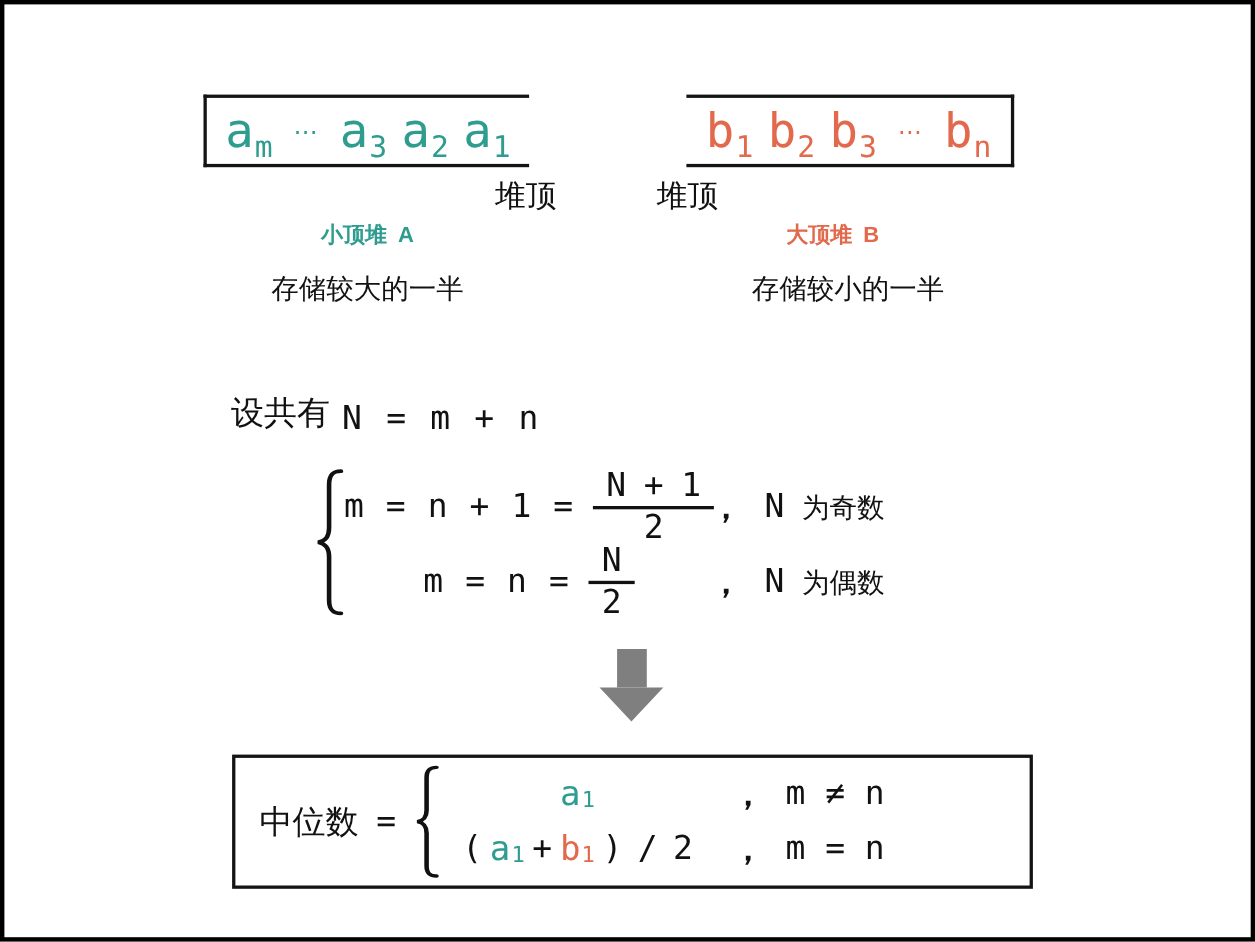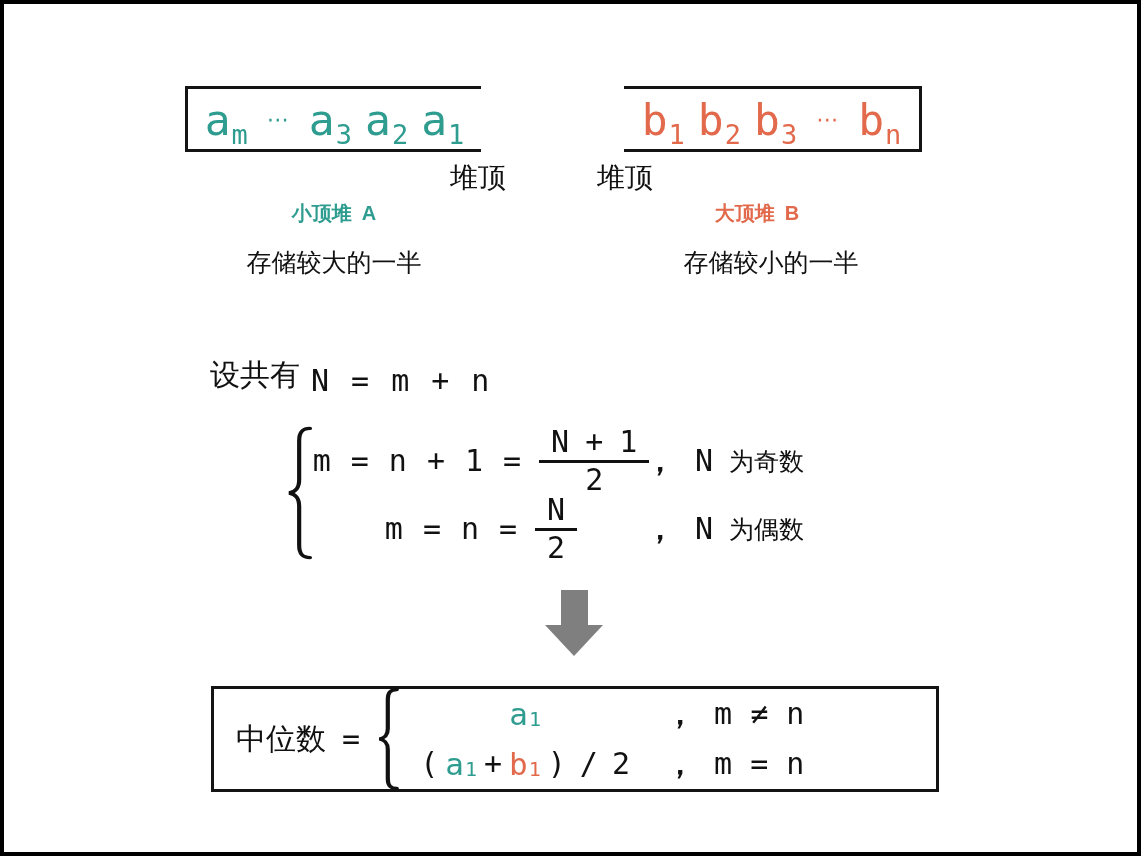--- a/index.html
+++ b/index.html
@@ -90,21 +90,21 @@
 
   
   .down-arrow { position: absolute; left: 541px; top: 586px; width: 58px; }
   .down-arrow .stem { width: 27px; height: 35px; margin: 0 auto; background: var(--arrow); }
   .down-arrow .head { width: 0; height: 0; margin: 0 auto;
     border-left: 29px solid transparent; border-right: 29px solid transparent;
     border-top: 31px solid var(--arrow); }
 
   
   .median-box {
-    position: absolute; left: 207px; top: 682px; width: 728px; height: 106px;
+    position: absolute; left: 207px; top: 682px; width: 728px; height: 122px;
     border: 3px solid #141414;
     display: flex; align-items: center; padding-left: 22px;
   }
   .mlabel { font-size: 30px; }
   .meq { margin: 0 16px; }
   .mrows { margin-left: 8px; display: flex; flex-direction: column; }
   .mrow { display: flex; align-items: center; height: 50px; }
   .eqcell2  { width: 232px; display: flex; justify-content: center; align-items: center; }
   .condcell2{ display: flex; align-items: center; margin-left: 24px; white-space: nowrap; }
   .mrow .mk { margin: 0 7px; }

